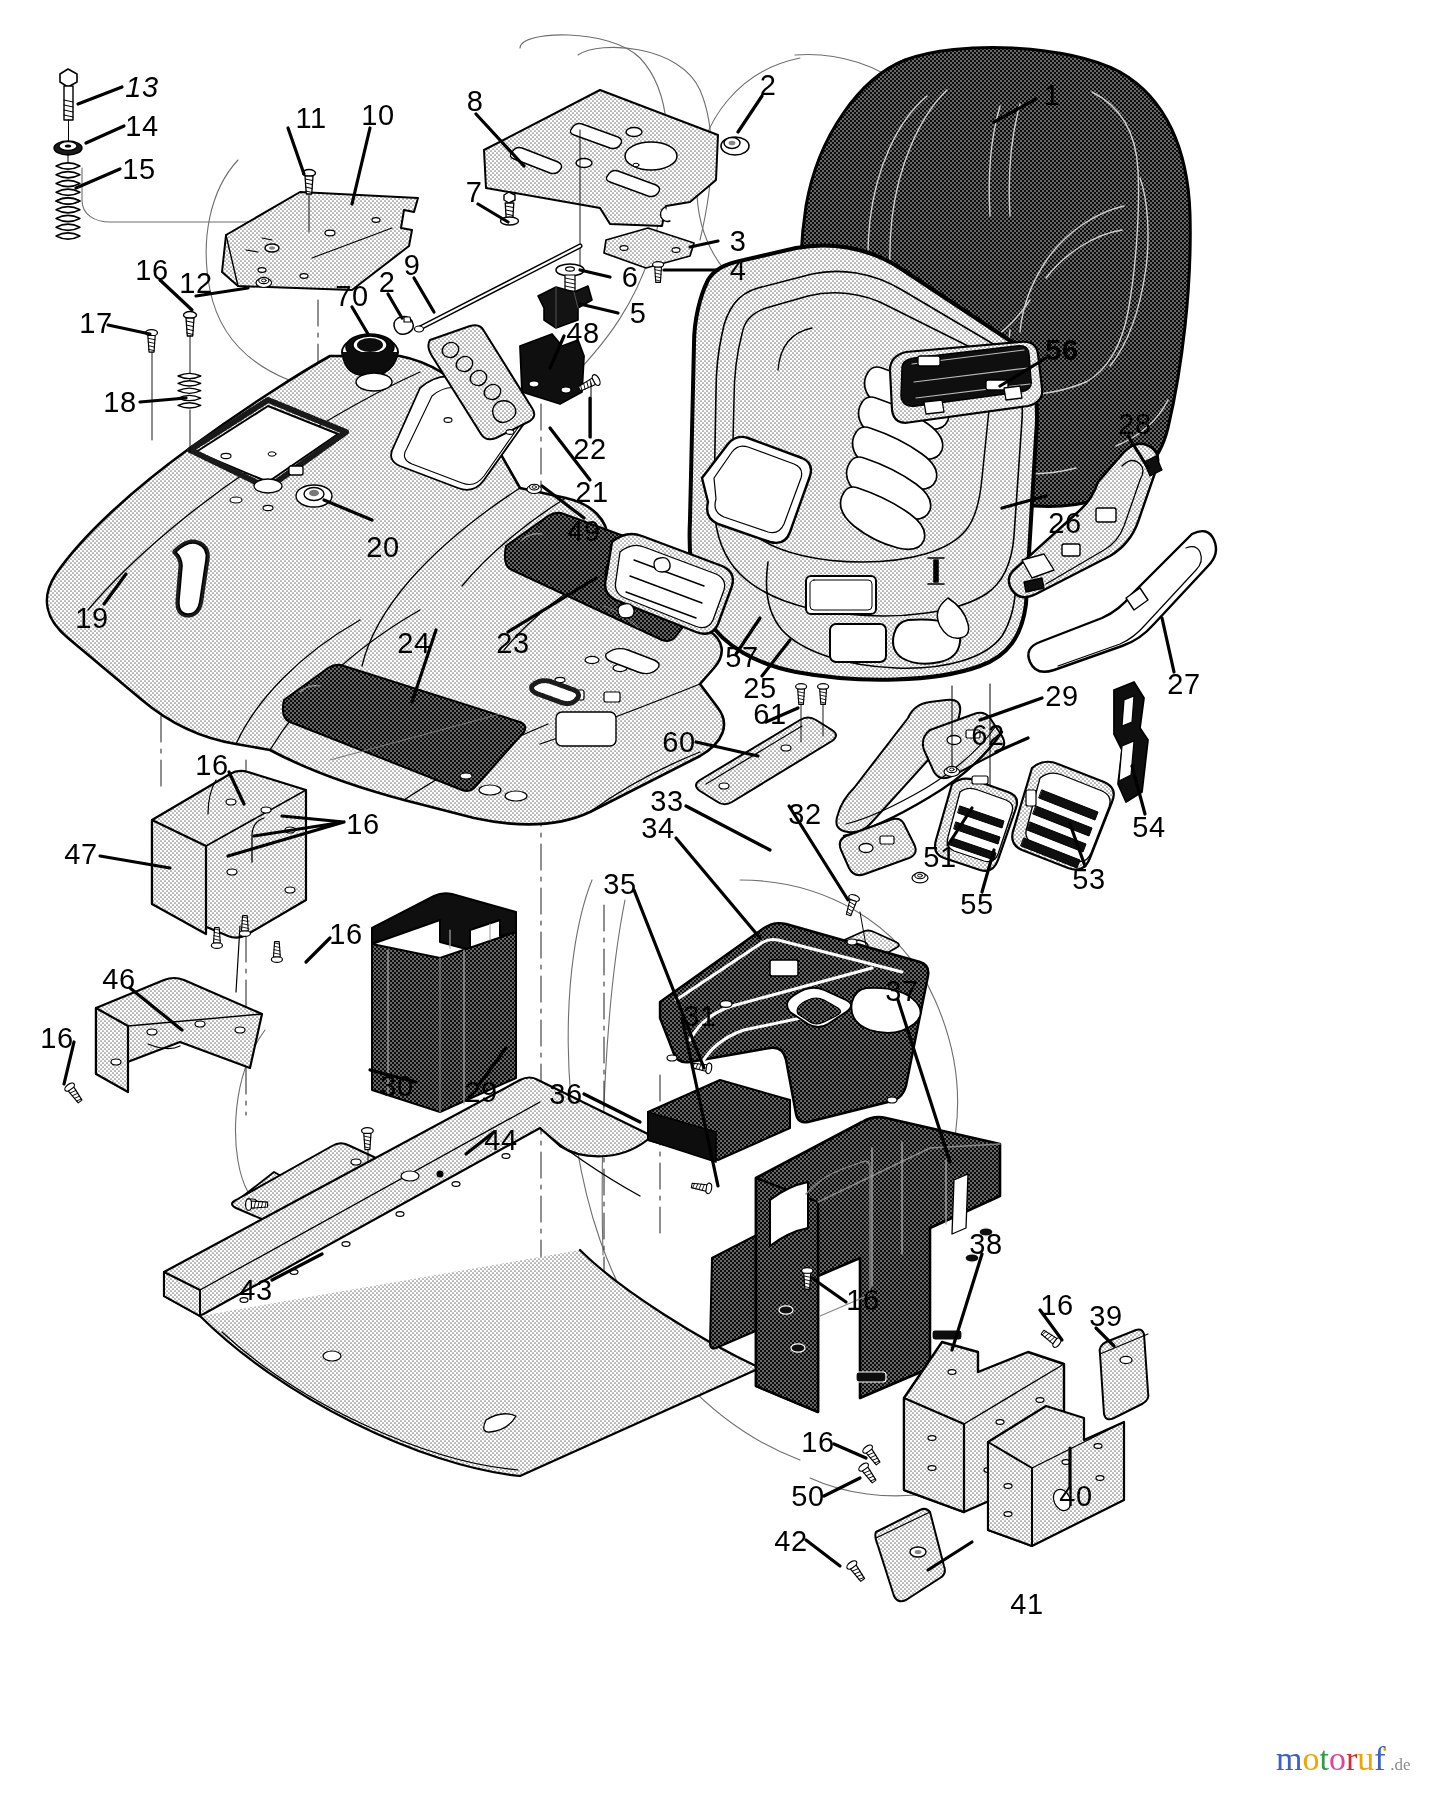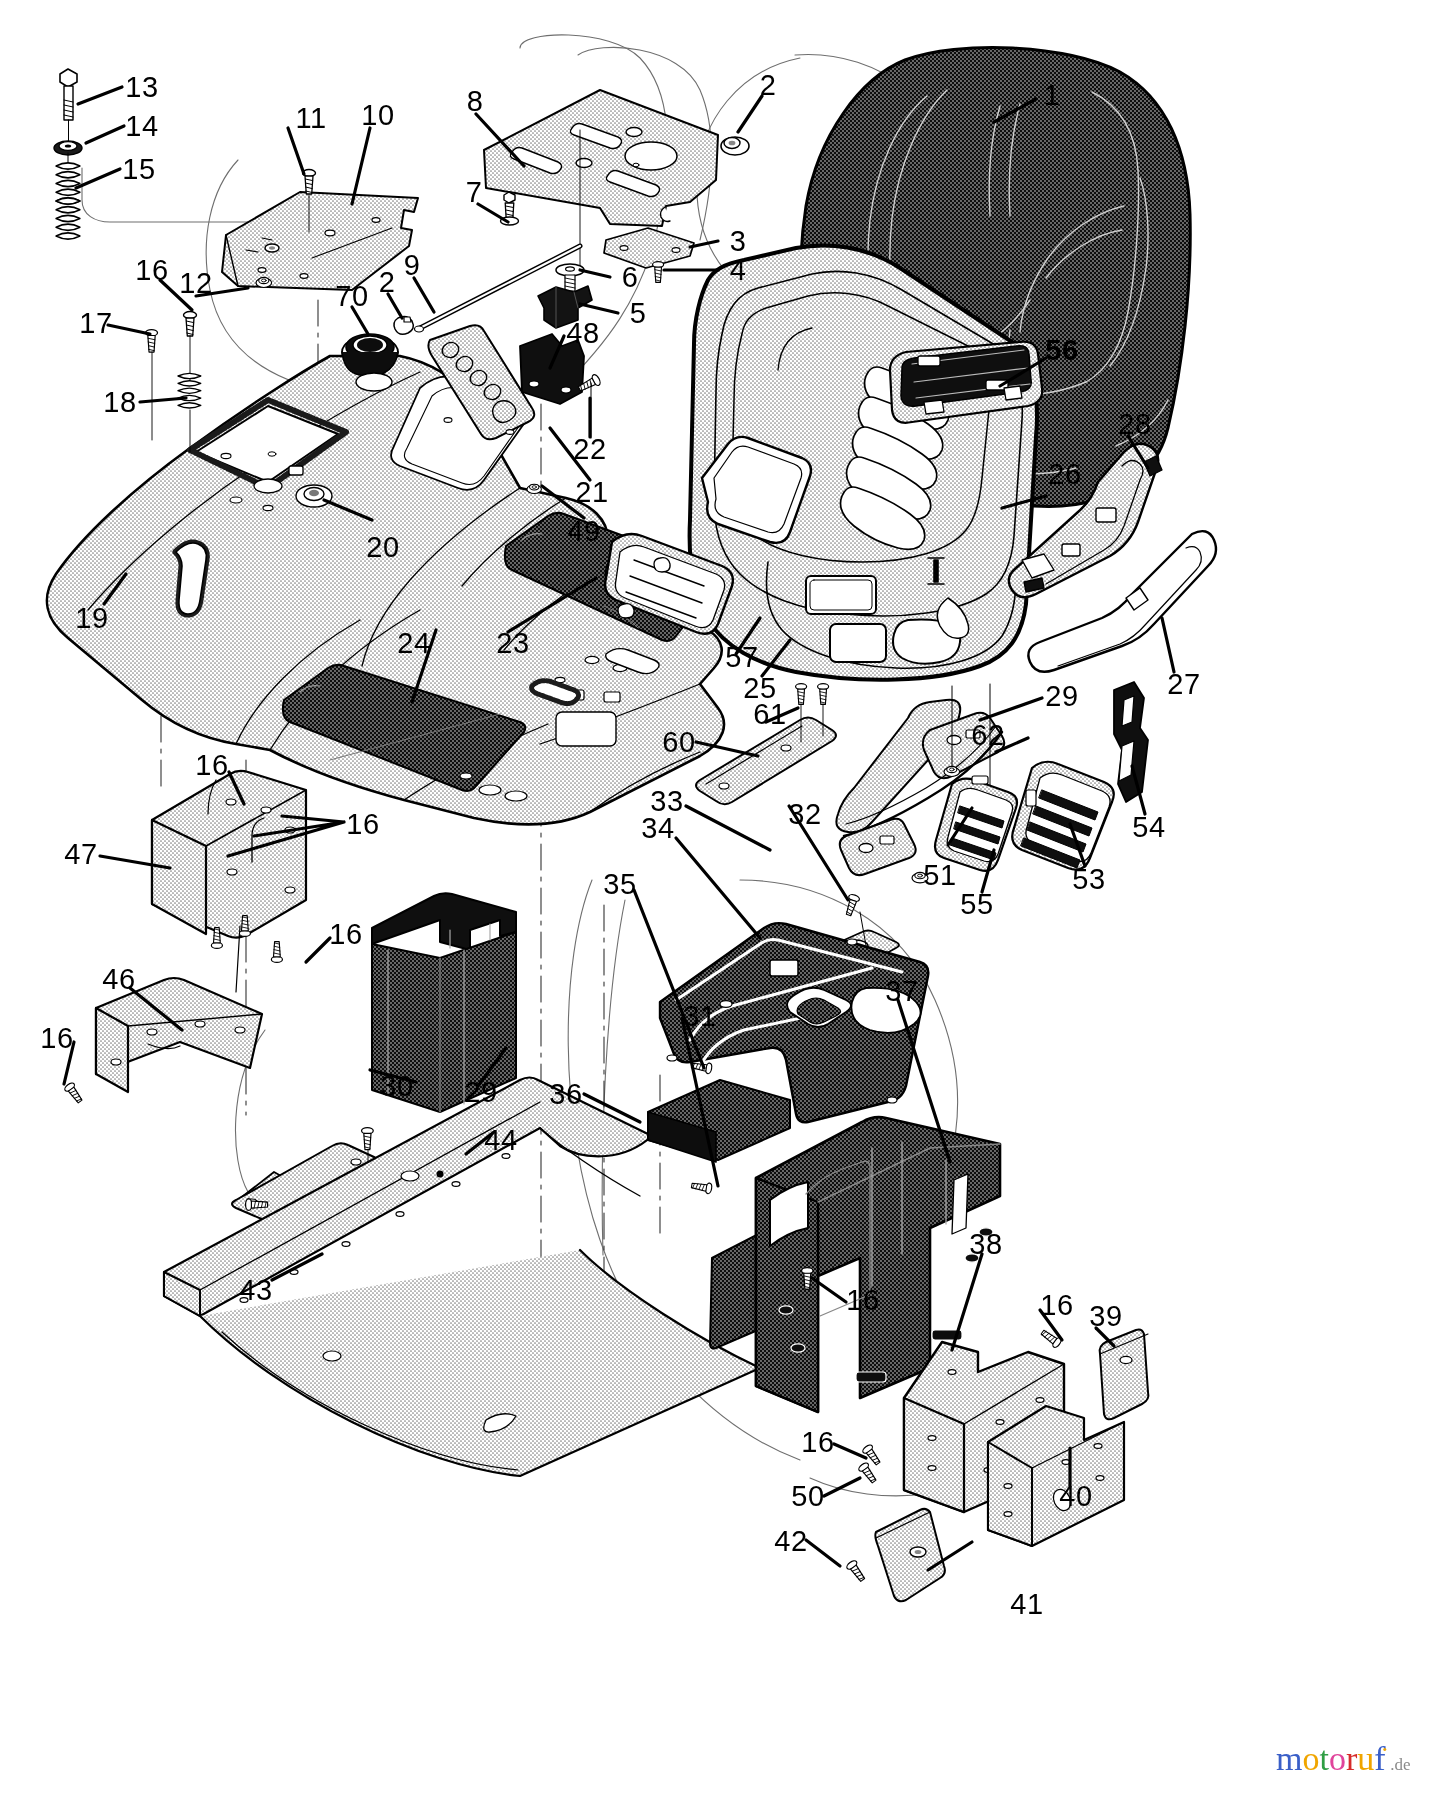--- a/index.html
+++ b/index.html
@@ -776,34 +776,34 @@
 <div class="callout" style="left:738px;top:241px;">3</div>
 <div class="callout" style="left:738px;top:270px;">4</div>
 <div class="callout" style="left:638px;top:313px;">5</div>
 <div class="callout" style="left:630px;top:277px;">6</div>
 <div class="callout" style="left:474px;top:192px;">7</div>
 <div class="callout" style="left:475px;top:101px;">8</div>
 <div class="callout" style="left:412px;top:265px;">9</div>
 <div class="callout" style="left:378px;top:115px;">10</div>
 <div class="callout" style="left:288px;top:118px;margin-left:23px;">11</div>
 <div class="callout" style="left:196px;top:283px;">12</div>
-<div class="callout" style="left:142px;top:87px;">13</div>
+<div class="callout" style="left:142px;top:87px;font-style:italic;">13</div>
 <div class="callout" style="left:142px;top:126px;">14</div>
 <div class="callout" style="left:139px;top:169px;">15</div>
 <div class="callout" style="left:152px;top:270px;">16</div>
 <div class="callout" style="left:96px;top:323px;">17</div>
 <div class="callout" style="left:120px;top:402px;">18</div>
 <div class="callout" style="left:92px;top:618px;">19</div>
 <div class="callout" style="left:383px;top:547px;">20</div>
 <div class="callout" style="left:592px;top:492px;">21</div>
 <div class="callout" style="left:590px;top:449px;">22</div>
 <div class="callout" style="left:513px;top:643px;">23</div>
 <div class="callout" style="left:414px;top:643px;">24</div>
 <div class="callout" style="left:760px;top:688px;">25</div>
-<div class="callout" style="left:1065px;top:474px;">26</div>
+<div class="callout" style="left:1065px;top:523px;">26</div>
 <div class="callout" style="left:1184px;top:684px;">27</div>
 <div class="callout" style="left:1135px;top:424px;">28</div>
 <div class="callout" style="left:1062px;top:696px;">29</div>
 <div class="callout" style="left:397px;top:1086px;">30</div>
 <div class="callout" style="left:700px;top:1016px;">31</div>
 <div class="callout" style="left:805px;top:814px;">32</div>
 <div class="callout" style="left:667px;top:801px;">33</div>
 <div class="callout" style="left:658px;top:828px;">34</div>
 <div class="callout" style="left:620px;top:884px;">35</div>
 <div class="callout" style="left:566px;top:1094px;">36</div>
@@ -814,21 +814,21 @@
 <div class="callout" style="left:991px;top:1604px;margin-left:36px;">41</div>
 <div class="callout" style="left:791px;top:1541px;">42</div>
 <div class="callout" style="left:256px;top:1290px;">43</div>
 <div class="callout" style="left:501px;top:1140px;">44</div>
 <div class="callout" style="left:481px;top:1092px;">29</div>
 <div class="callout" style="left:119px;top:979px;">46</div>
 <div class="callout" style="left:81px;top:854px;">47</div>
 <div class="callout" style="left:583px;top:333px;">48</div>
 <div class="callout" style="left:584px;top:531px;">49</div>
 <div class="callout" style="left:808px;top:1496px;">50</div>
-<div class="callout" style="left:940px;top:875px;">51</div>
+<div class="callout" style="left:940px;top:857px;">51</div>
 <div class="callout" style="left:1089px;top:879px;">53</div>
 <div class="callout" style="left:1149px;top:827px;">54</div>
 <div class="callout" style="left:977px;top:904px;">55</div>
 <div class="callout" style="left:1062px;top:350px;font-weight:bold;">56</div>
 <div class="callout" style="left:742px;top:657px;">57</div>
 <div class="callout" style="left:679px;top:742px;">60</div>
 <div class="callout" style="left:770px;top:714px;">61</div>
 <div class="callout" style="left:988px;top:735px;">62</div>
 <div class="callout" style="left:352px;top:296px;">70</div>
 <div class="callout" style="left:387px;top:282px;">2</div>

